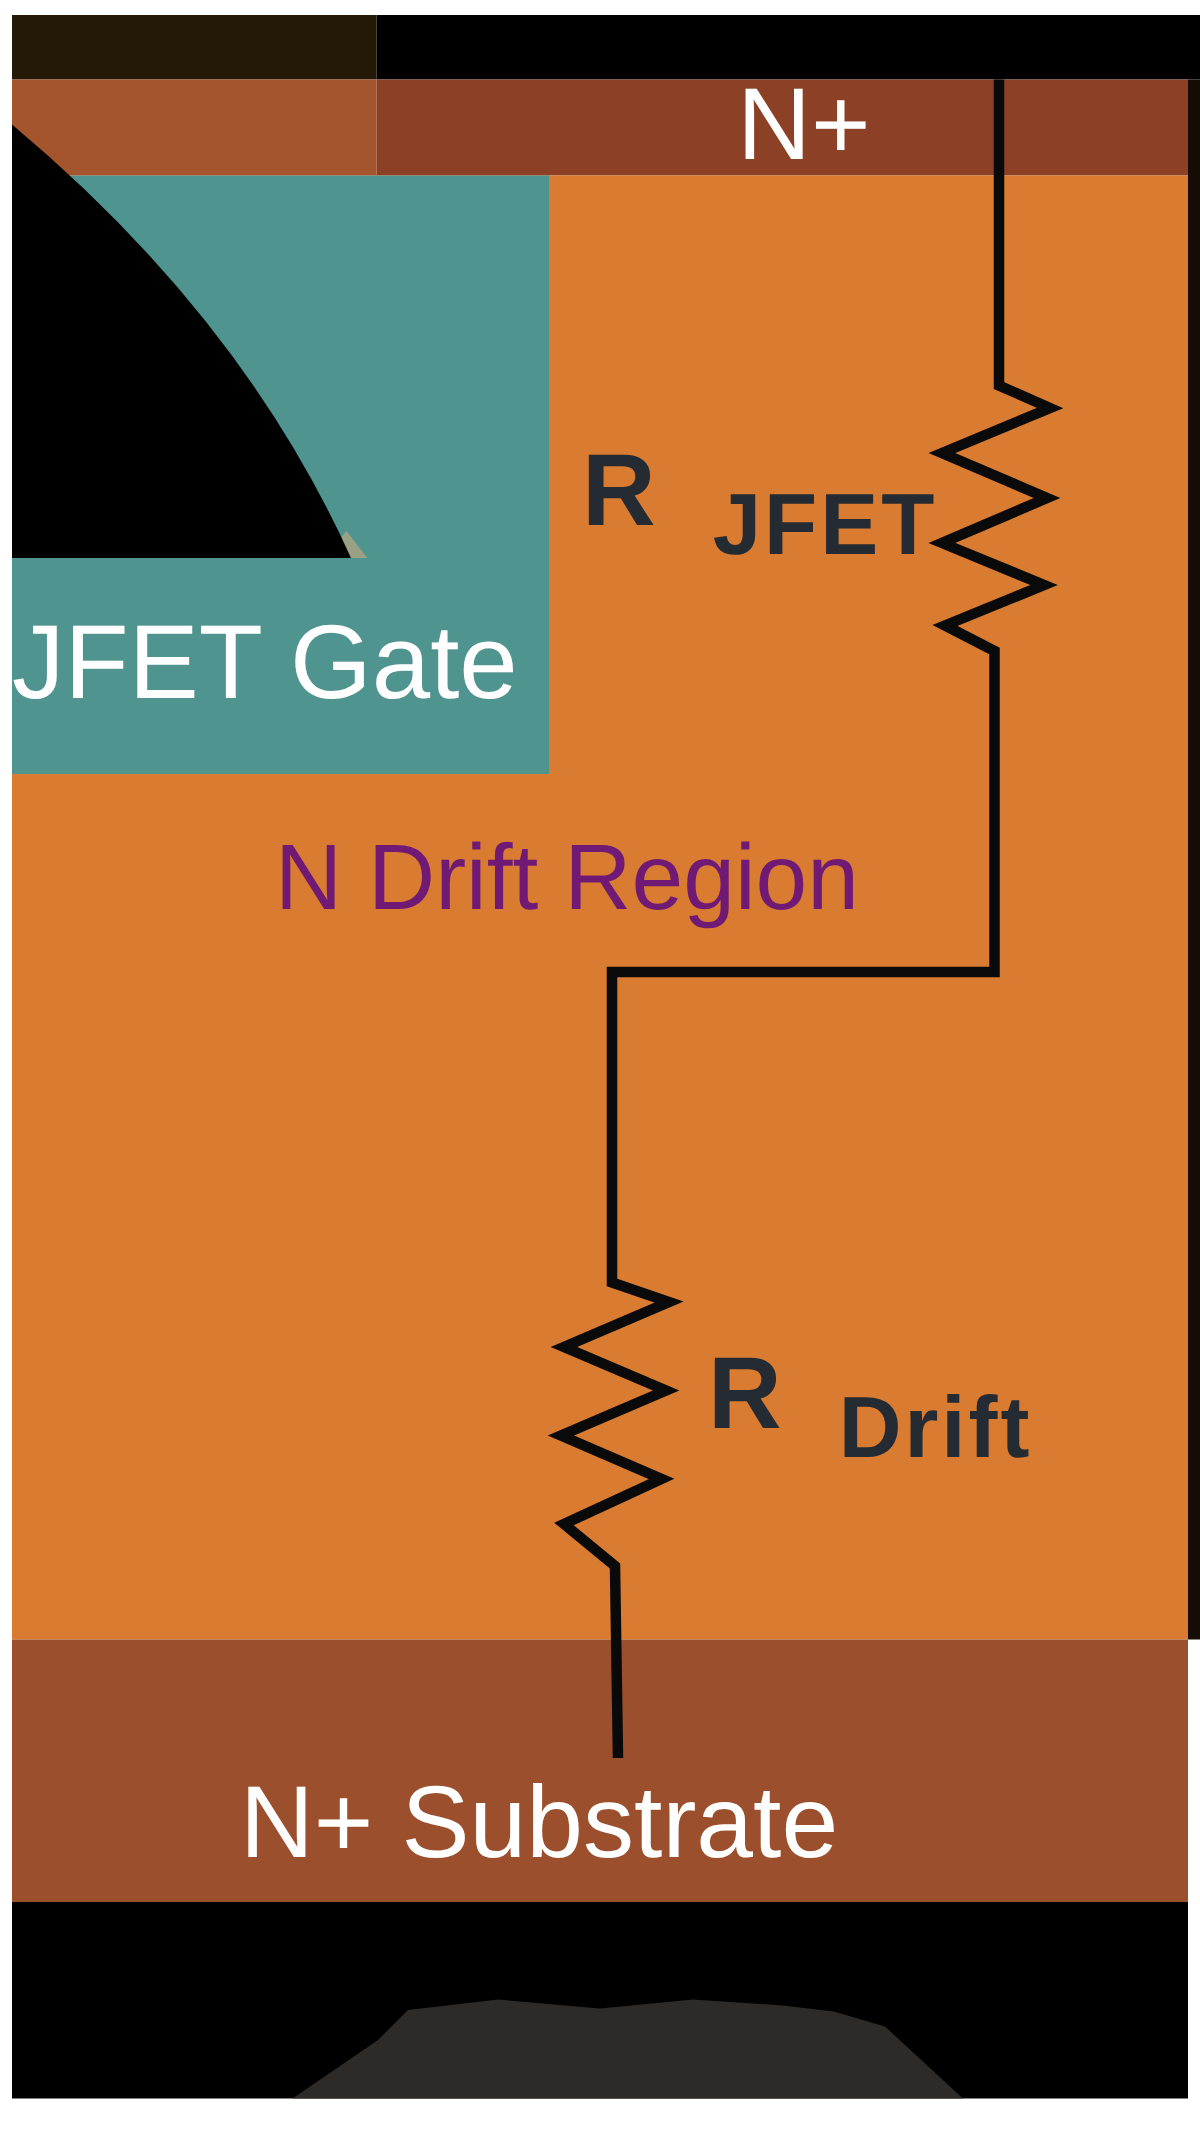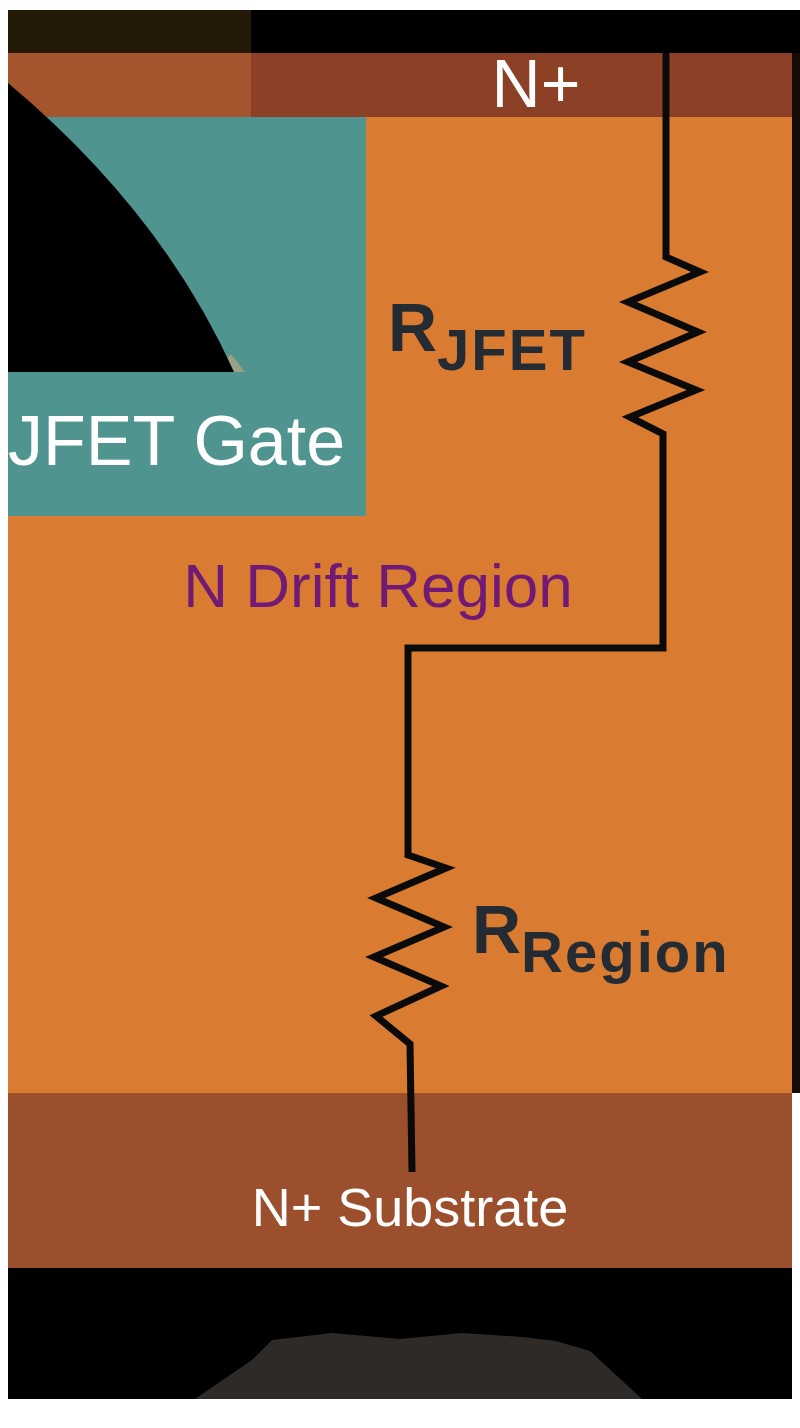--- a/index.html
+++ b/index.html
@@ -24,24 +24,24 @@
   
   #overlay{left:0;top:0;width:800px;height:1428px;pointer-events:none;}
   
   .lbl{position:absolute;white-space:nowrap;}
   .lbl-nplus{left:440px;top:44px;width:192px;text-align:center;
              font-size:68px;color:#ffffff;}
   .lbl-gate {left:8px;top:401px;width:300px;text-align:center;
              font-size:70px;color:#ffffff;}
   .lbl-drift{left:118px;top:550px;width:520px;text-align:center;
              font-size:62px;color:#701a75;}
-  .lbl-substrate{left:160px;top:1176px;width:500px;text-align:center;
-             font-size:54px;color:#ffffff;}
+  .lbl-substrate{left:160px;top:1176px;width:500px;
+             font-size:68px;color:#ffffff;}
   .res-label{position:absolute;font-weight:bold;color:#252b33;font-size:68px;}
-  .res-label .r-sub{font-size:58px;position:relative;top:0.32em;letter-spacing:2px;}
+  .res-label .r-sub{font-size:58px;position:relative;top:0.32em;letter-spacing:2px;margin-left:38px;}
   .res-rjfet{left:388px;top:288px;}
   .res-rdrift{left:472px;top:890px;}
 </style>
 </head>
 <body>
 
 <div id="stage">
 
   <div class="abs top-bar-left"></div>
   <div class="abs top-bar-right"></div>
@@ -67,17 +67,17 @@
   </svg>
 
   <div class="lbl lbl-nplus">N+</div>
 
   <div class="lbl lbl-gate">JFET Gate</div>
 
   <div class="res-label res-rjfet"><span>R</span><span class="r-sub">JFET</span></div>
 
   <div class="lbl lbl-drift">N Drift Region</div>
 
-  <div class="res-label res-rdrift"><span>R</span><span class="r-sub">Region</span></div>
+  <div class="res-label res-rdrift"><span>R</span><span class="r-sub">Drift</span></div>
 
   <div class="lbl lbl-substrate">N+ Substrate</div>
 
 </div>
 
 </body></html>

